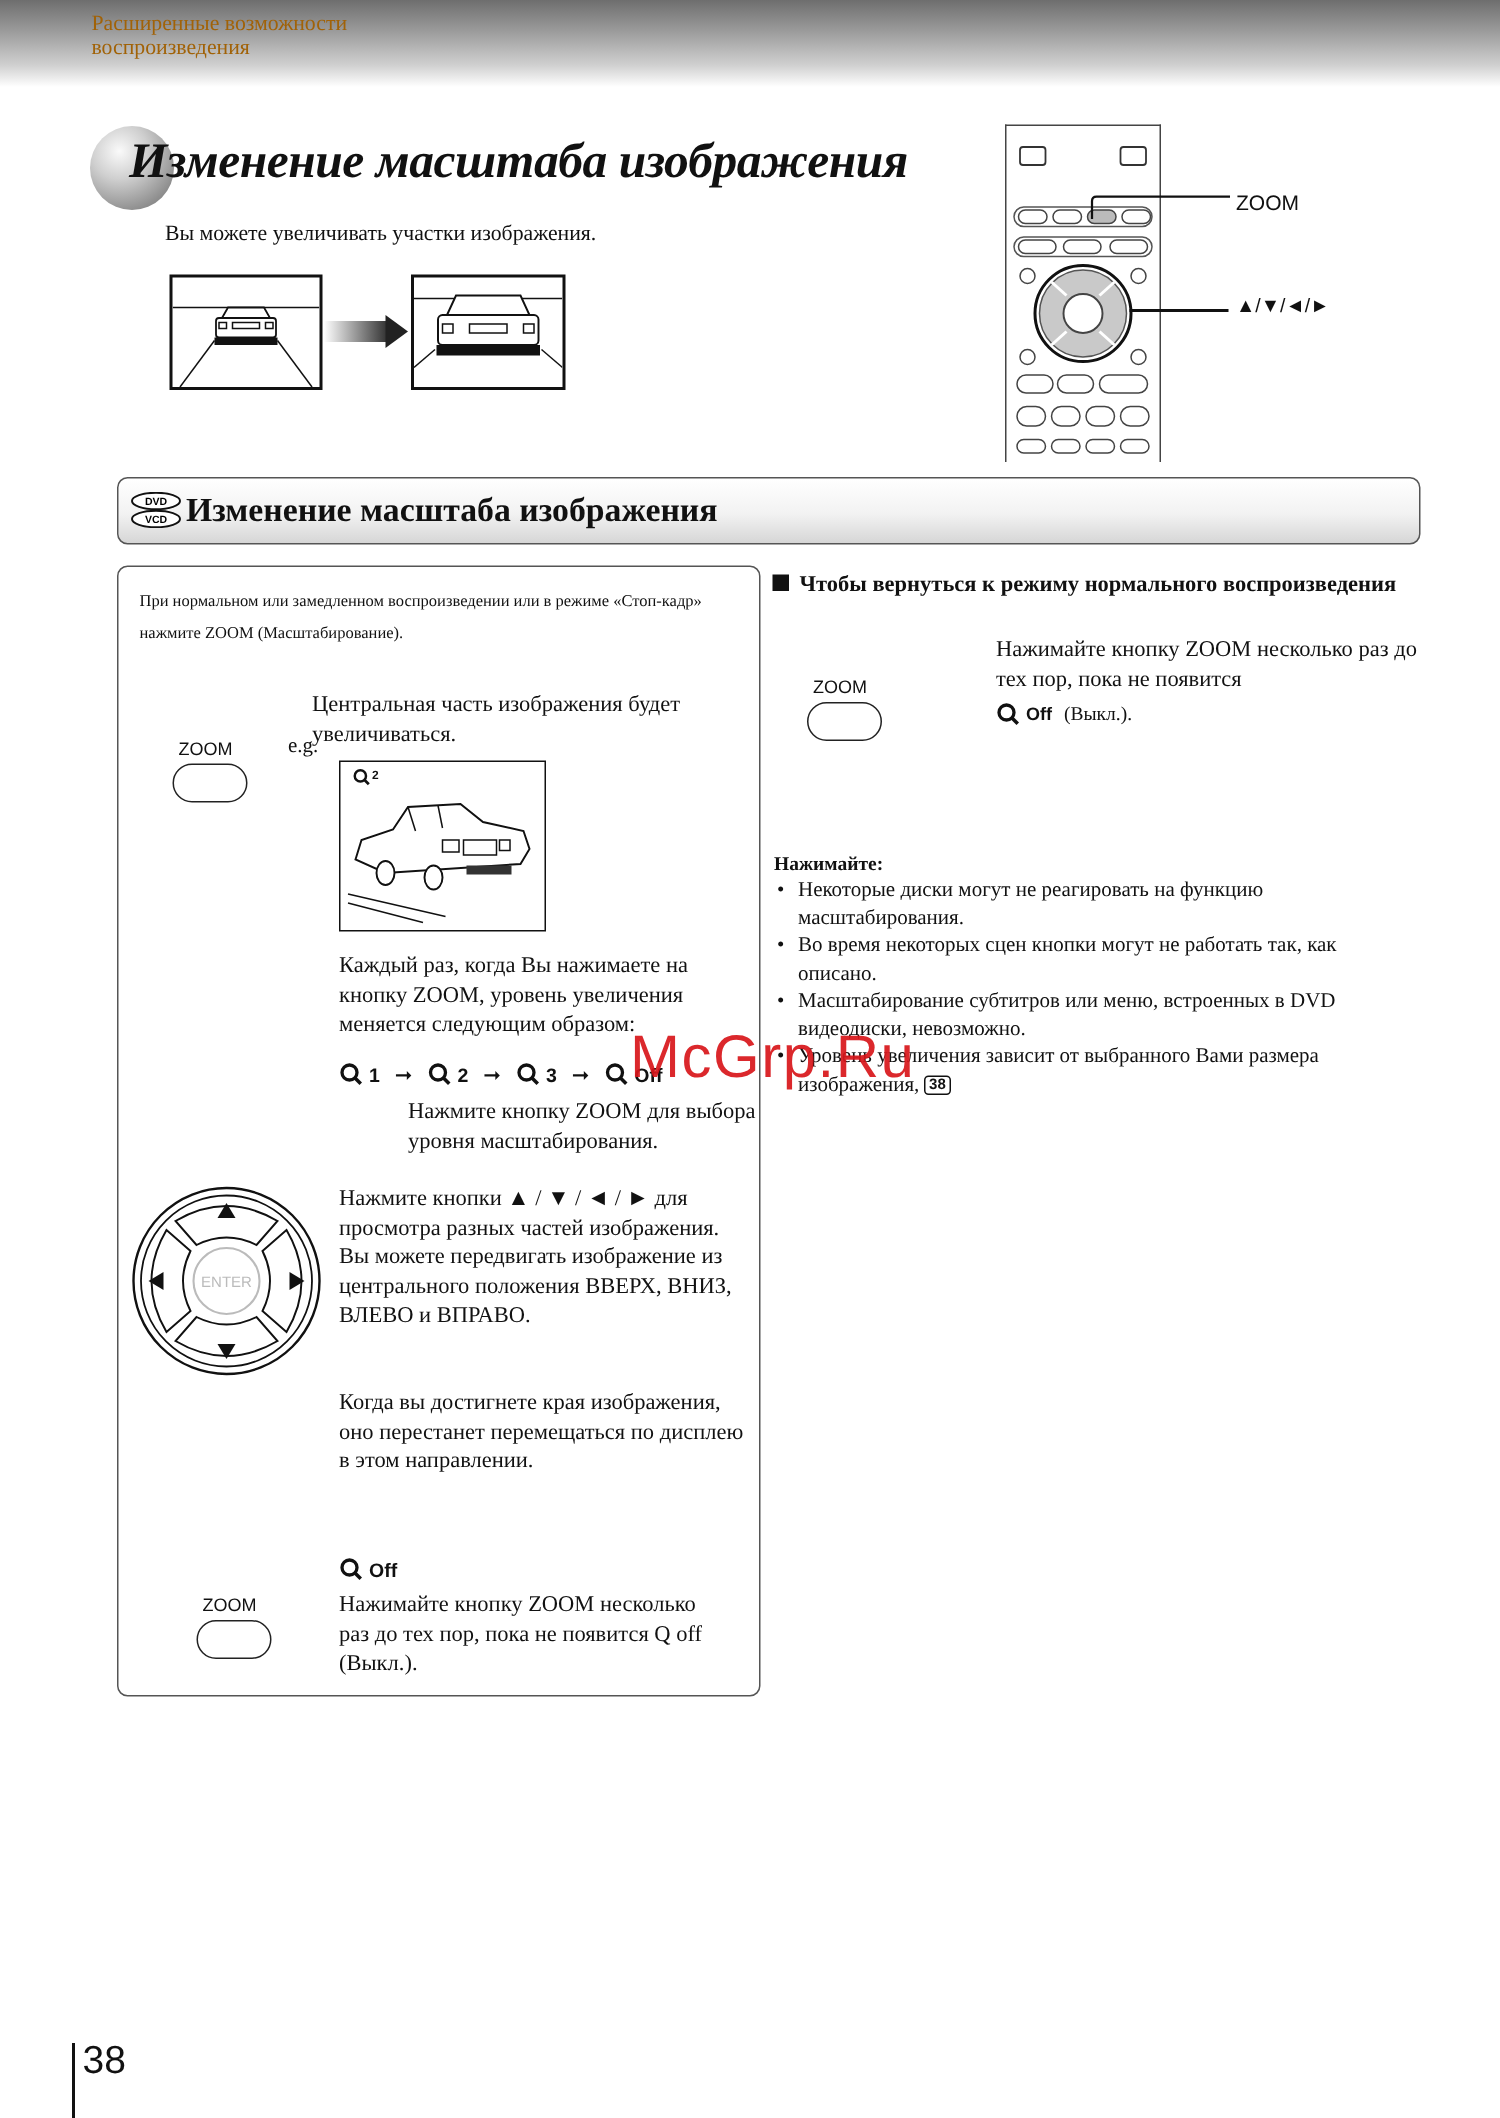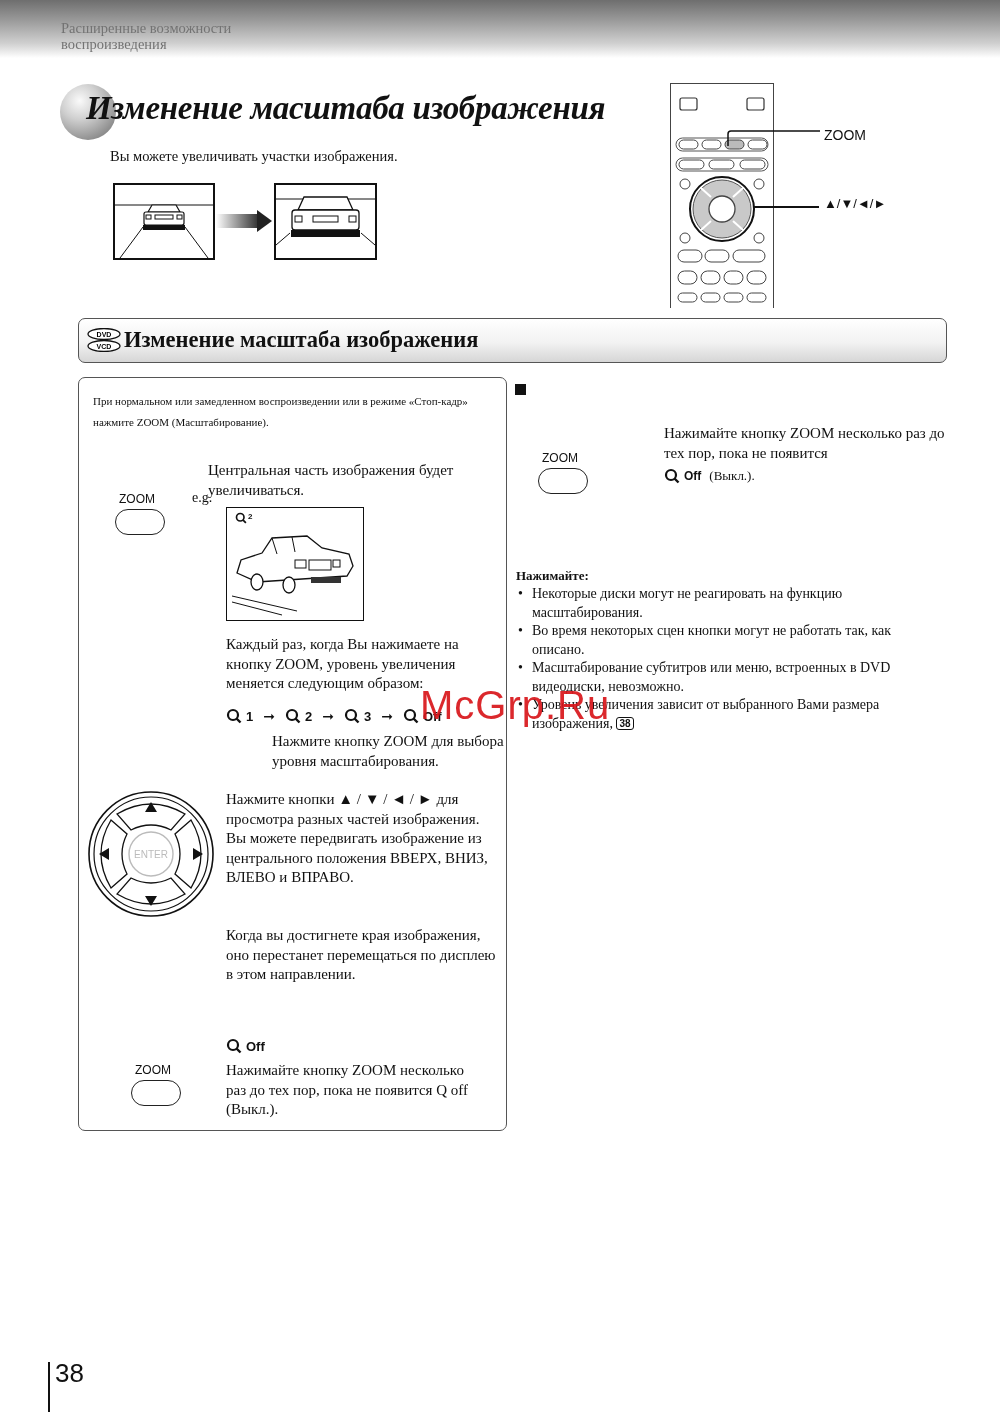--- a/index.html
+++ b/index.html
@@ -1,18 +1,18 @@
 <!DOCTYPE html>
 <html><head>
 <meta charset="utf-8">
 <style>
   html,body{margin:0;padding:0;background:#fff;}
   body{width:1000px;height:1412px;position:relative;overflow:hidden;font-family:"Liberation Serif","DejaVu Serif",serif;color:#111;}
   .hdr-band{position:absolute;left:0;top:0;width:1000px;height:58px;background:linear-gradient(#6e6e6e 0%,#9a9a9a 35%,#d0d0d0 75%,#ffffff 100%);}
-  .hdr-text{position:absolute;left:61px;top:20px;font-size:14.5px;line-height:16px;color:#737373;}
+  .hdr-text{position:absolute;left:61px;top:8px;font-size:14.5px;line-height:16px;color:#a16207;}
   .sphere{position:absolute;left:60px;top:84px;width:56px;height:56px;border-radius:50%;background:radial-gradient(circle at 35% 30%,#fafafa 0%,#cfcfcf 35%,#8f8f8f 75%,#6d6d6d 100%);}
   .main-title{position:absolute;left:86px;top:90px;font-size:33px;font-style:italic;font-weight:bold;letter-spacing:-0.3px;white-space:nowrap;}
   .subtitle{position:absolute;left:110px;top:148px;font-size:14.5px;}
   .pic{position:absolute;border:2px solid #111;background:#fff;overflow:hidden;}
   .arrow-grad{position:absolute;left:216px;top:214px;width:42px;height:14px;background:linear-gradient(90deg,#fff,#333);}
   .arrow-head{position:absolute;left:257px;top:210px;width:0;height:0;border-top:11px solid transparent;border-bottom:11px solid transparent;border-left:15px solid #222;}
   .remote{position:absolute;left:670px;top:83px;width:102px;height:224px;border:1.5px solid #444;border-bottom:none;background:#fff;}
   .callout-label{position:absolute;font-family:"Liberation Sans","DejaVu Sans",sans-serif;font-size:14px;}
   .callout-line{position:absolute;height:1.5px;background:#111;}
   .section-bar{position:absolute;left:78px;top:318px;width:867px;height:43px;border:1.5px solid #555;border-radius:7px;background:linear-gradient(#ffffff 0%,#f2f2f2 55%,#d6d6d6 100%);}
@@ -226,21 +226,21 @@
   <svg class="qicon" viewBox="0 0 16 16">
       <circle cx="7" cy="7" r="5" fill="none" stroke="#111" stroke-width="2.2"></circle>
       <line x1="10.5" y1="10.5" x2="14.5" y2="14.5" stroke="#111" stroke-width="2.4"></line>
     </svg>
   <span>Off</span>
 </div>
 <div class="btn-label" style="left:135px;top:1063px;">ZOOM</div>
 <div class="oval-btn" style="left:131px;top:1080px;"></div>
 <div class="body-txt" style="left:226px;top:1061px;width:255px;">Нажимайте кнопку ZOOM несколько раз до тех пор, пока не появится Q off (Выкл.).</div>
 
-<div class="return-head"><span class="sq"></span></div>
+<div class="return-head"><span class="sq"></span><span>Чтобы вернуться к режиму нормального воспроизведения</span></div>
 <div class="btn-label" style="left:542px;top:451px;">ZOOM</div>
 <div class="oval-btn" style="left:538px;top:468px;"></div>
 <div class="body-txt" style="left:664px;top:424px;width:285px;">Нажимайте кнопку ZOOM несколько раз до тех пор, пока не появится</div>
 <div class="qoff" style="left:664px;top:468px;">
   <svg class="qicon" viewBox="0 0 16 16">
       <circle cx="7" cy="7" r="5" fill="none" stroke="#111" stroke-width="2.2"></circle>
       <line x1="10.5" y1="10.5" x2="14.5" y2="14.5" stroke="#111" stroke-width="2.4"></line>
     </svg>
   <span style="font-size:12px;">Off</span>
   <span style="font-family:'Liberation Serif',serif;font-weight:normal;font-size:13px;margin-left:4px;">(Выкл.).</span>

